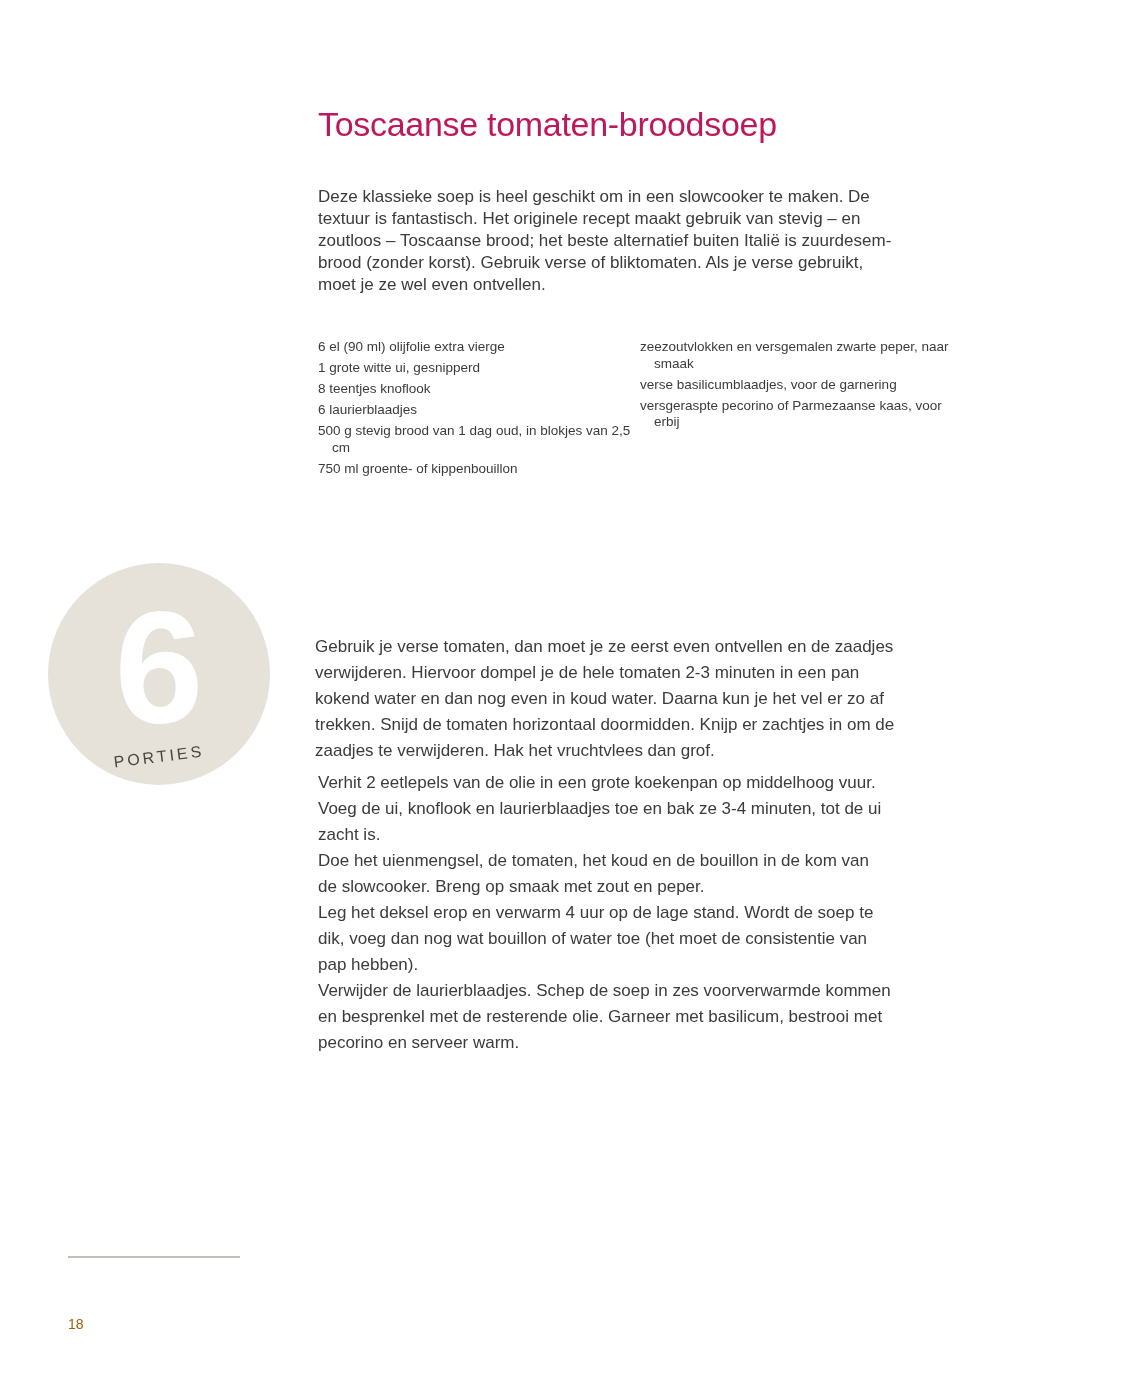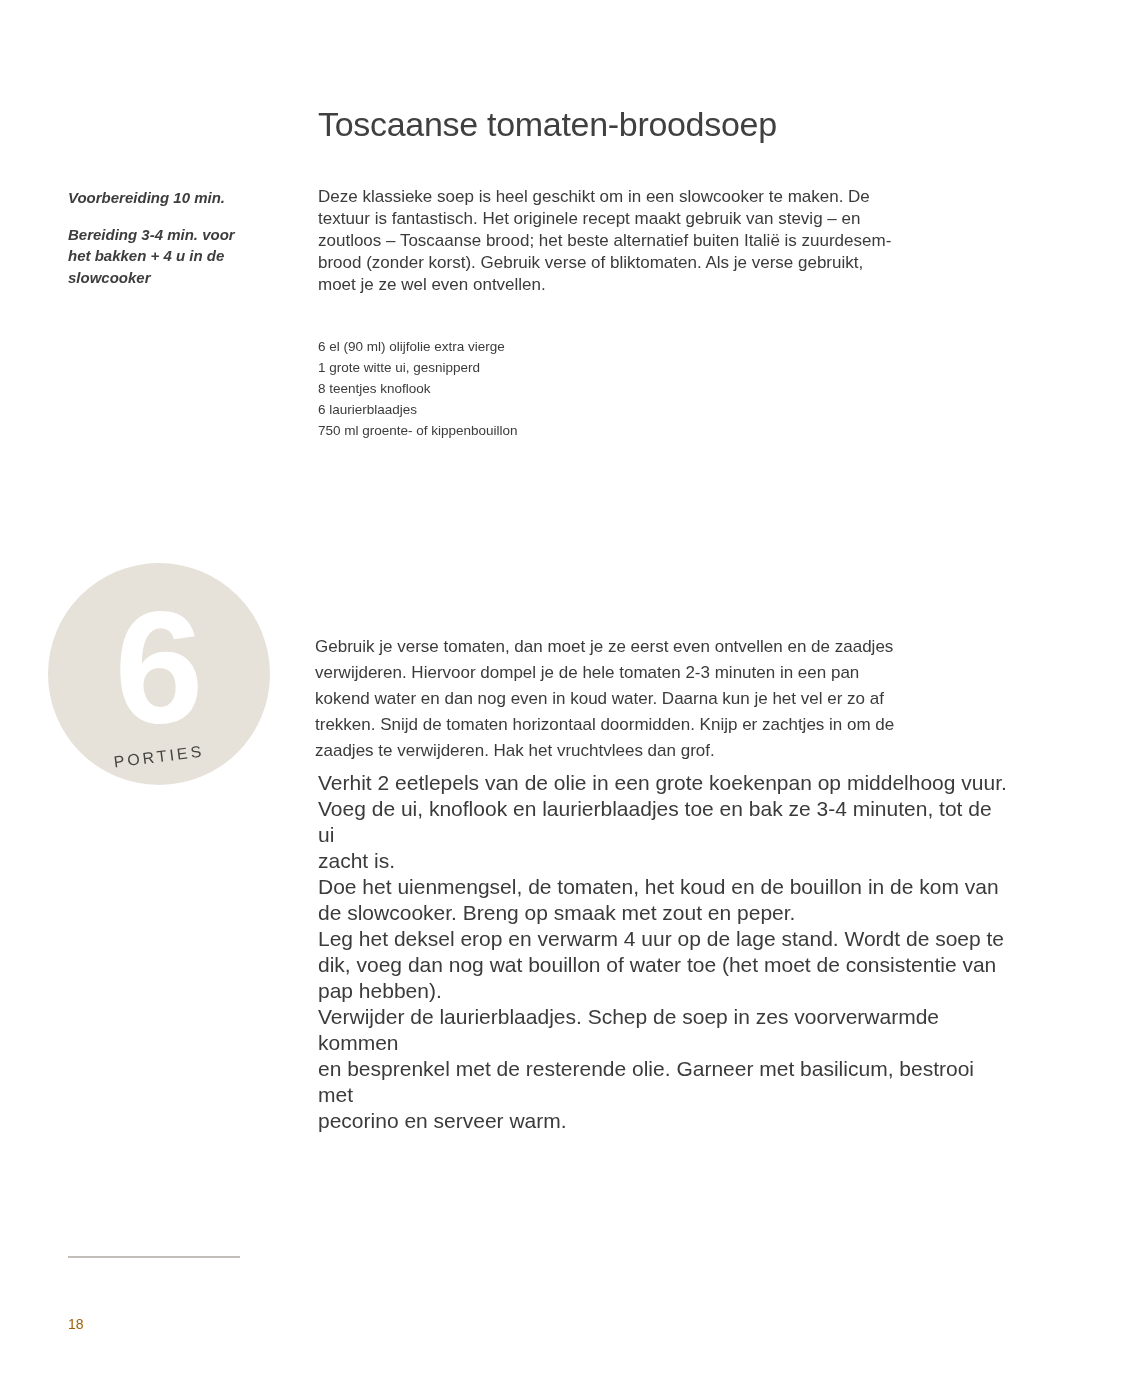--- a/index.html
+++ b/index.html
@@ -11,21 +11,21 @@
     font-family: "Liberation Sans", sans-serif;
     color: #3b3b3b;
     overflow: hidden;
   }
   .recipe-title {
     position: absolute;
     left: 318px;
     top: 82px;
     font-size: 34px;
     font-weight: 400;
-    color: #404040;
+    color: #be185d;
     letter-spacing: -0.3px;
   }
   .meta-block {
     position: absolute;
     left: 68px;
     top: 187px;
     width: 195px;
     font-style: italic;
     font-weight: bold;
     font-size: 15px;
@@ -100,21 +100,21 @@
     width: 690px;
     font-size: 17px;
     line-height: 26px;
     white-space: pre-line;
   }
   .method-block-b {
     position: absolute;
     left: 318px;
     top: 770px;
     width: 690px;
-    font-size: 21px;
+    font-size: 17px;
     line-height: 26px;
   }
   .method-step { white-space: pre-line; }
   .footer-divider {
     position: absolute;
     left: 68px;
     top: 1256px;
     width: 172px;
     height: 2px;
     background: #c2beb8;
@@ -127,40 +127,40 @@
     color: #a16207;
   }
 </style>
 </head>
 <body>
 
 <div class="page">
 
   <h1 class="recipe-title">Toscaanse tomaten-broodsoep</h1>
 
-  <div class="meta-block">
-    <div class="meta-prep">Voorbereiding 10 min.</div>
-    <div class="meta-cook">Bereiding 3-4 min. voor
-het bakken + 4 u in de
-slowcooker</div>
-  </div>
 
   <div class="intro-paragraph">Deze klassieke soep is heel geschikt om in een slowcooker te maken. De
 textuur is fantastisch. Het originele recept maakt gebruik van stevig – en
 zoutloos – Toscaanse brood; het beste alternatief buiten Italië is zuurdesem-
 brood (zonder korst). Gebruik verse of bliktomaten. Als je verse gebruikt,
 moet je ze wel even ontvellen.</div>
 
   <div class="ingredients">
     <ul class="ing-col left-col">
       <li>6 el (90 ml) olijfolie extra vierge</li>
       <li>1 grote witte ui, gesnipperd</li>
       <li>8 teentjes knoflook</li>
       <li>6 laurierblaadjes</li>
+      <li>500 g stevig brood van 1 dag oud, in blokjes van 2,5 cm</li>
       <li>750 ml groente- of kippenbouillon</li>
+    </ul>
+    <ul class="ing-col right-col">
+      <li>zeezoutvlokken en versgemalen zwarte peper, naar smaak</li>
+      <li>verse basilicumblaadjes, voor de garnering</li>
+      <li>versgeraspte pecorino of Parmezaanse kaas, voor erbij</li>
     </ul>
   </div>
 
   <div class="servings-circle">
     <div class="servings-number">6</div>
     <div class="servings-label">PORTIES</div>
   </div>
 
   <div class="method-block-a">
     <div class="method-step">Gebruik je verse tomaten, dan moet je ze eerst even ontvellen en de zaadjes

